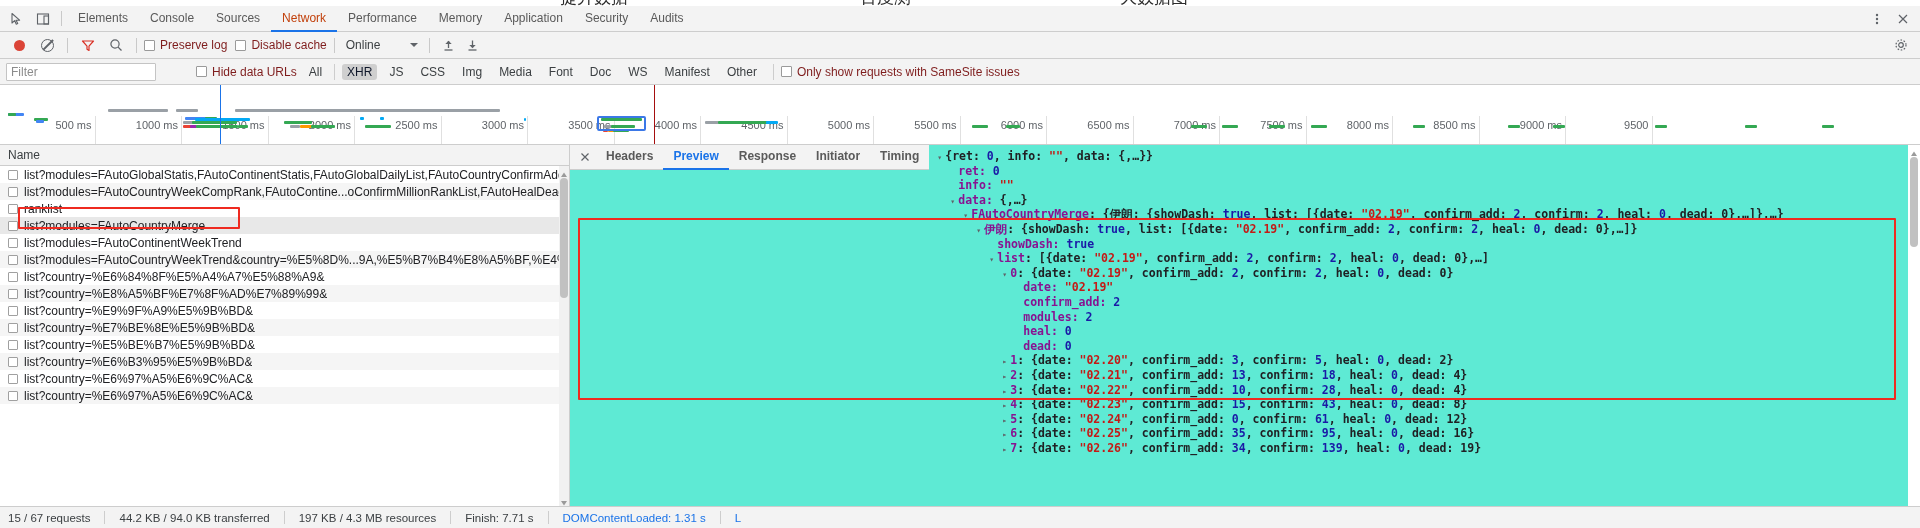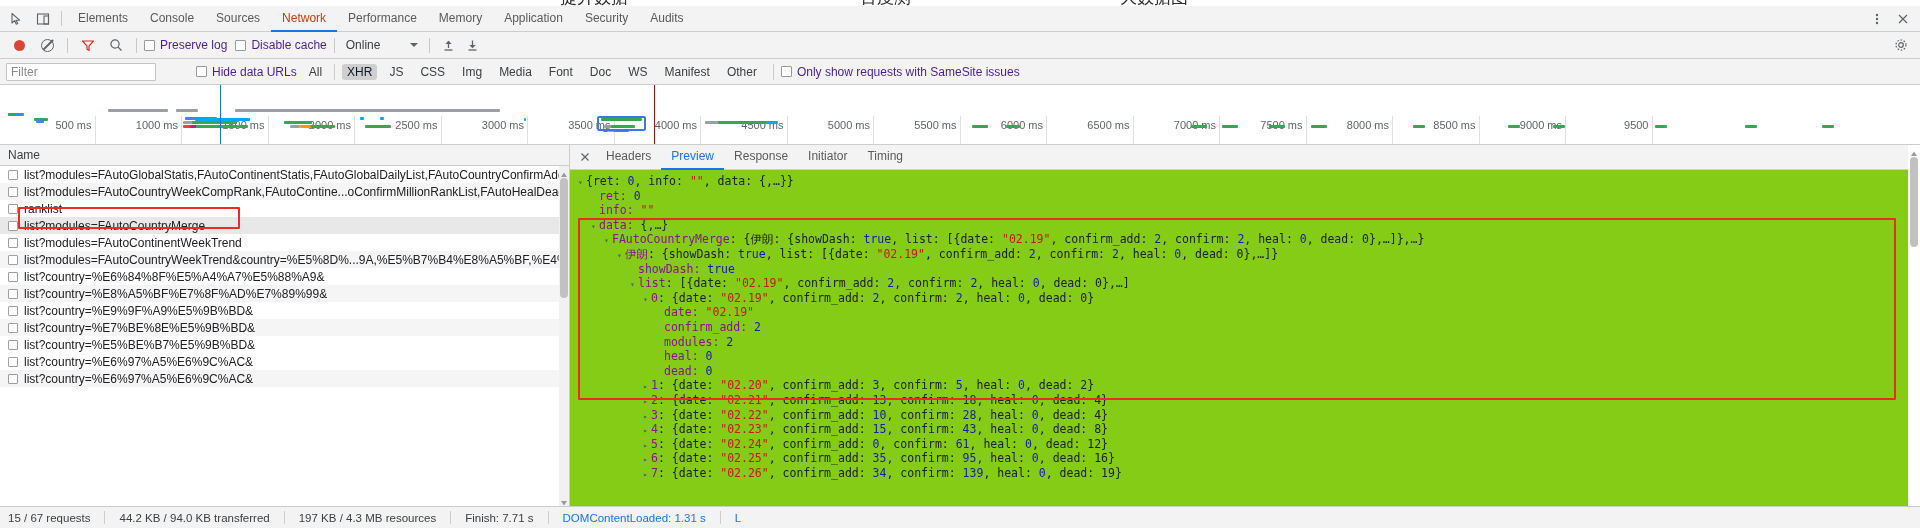--- a/index.html
+++ b/index.html
@@ -53,21 +53,21 @@
   .clear-circ::after {
     content:''; position:absolute; left:-1px; top:4.2px; width:14px; height:1.6px;
     background:#5f6368; transform: rotate(-45deg);
   }
   .funnel { width: 14px; height: 13px; }
   .mag { width: 14px; height: 14px; }
   .chk {
     width: 11px; height: 11px; border: 1px solid #9a9a9a; background: #fff;
     display: inline-block; vertical-align: middle; border-radius: 1px; flex: none;
   }
-  .lbl-chk { display: flex; align-items: center; gap: 5px; color: #4c1d95; cursor: pointer; white-space: nowrap; }
+  .lbl-chk { display: flex; align-items: center; gap: 5px; color: #7f1d1d; cursor: pointer; white-space: nowrap; }
   .throttle {
     display: flex; align-items: center; gap: 30px; color: #3c4043; cursor: pointer;
     padding: 0 4px; white-space: nowrap;
   }
   .caret-dn {
     width: 0; height: 0; border-left: 4px solid transparent; border-right: 4px solid transparent;
     border-top: 4px solid #5f6368;
   }
   .arrow-btn { width: 22px; height: 20px; display:flex; align-items:center; justify-content:center; cursor:pointer; }
 
@@ -128,21 +128,21 @@
   }
   .scroll-track { position: absolute; right: 0; top: 0; bottom: 0; width: 10px; background: #f1f1f1; }
   .scroll-arrow { position:absolute; right:1px; width:8px; height:8px; }
 
   
   .red-box {
     position: absolute; border: 2px solid #ef2a20; pointer-events: none; z-index: 40; border-radius: 1px;
   }
 
   
-  .detailpane { flex: 1; display: flex; flex-direction: column; min-width: 0; background: #84cc16; }
+  .detailpane { flex: 1; display: flex; flex-direction: row; min-width: 0; background: #5eead4; font-weight: bold; }
   .detail-tabs {
     height: 25px; flex: none; display: flex; align-items: center;
     border-bottom: 1px solid #cdcdcd; background: #f3f3f3; padding-left: 4px;
   }
   .dt-close {
     width: 22px; height: 24px; display: flex; align-items: center; justify-content: center;
     color: #5f6368; font-size: 13px; cursor: pointer;
   }
   .dt {
     padding: 0 10px; height: 25px; display: flex; align-items: center; color: #5a5a5a;
@@ -480,20 +480,24 @@
             <span class="req-name">list?country=%E9%9F%A9%E5%9B%BD&amp;</span>
           </div>
           <div class="req-row odd">
             <span class="req-chk"></span>
             <span class="req-name">list?country=%E7%BE%8E%E5%9B%BD&amp;</span>
           </div>
           <div class="req-row">
             <span class="req-chk"></span>
             <span class="req-name">list?country=%E5%BE%B7%E5%9B%BD&amp;</span>
           </div>
+          <div class="req-row odd">
+            <span class="req-chk"></span>
+            <span class="req-name">list?country=%E6%B3%95%E5%9B%BD&amp;</span>
+          </div>
           <div class="req-row">
             <span class="req-chk"></span>
             <span class="req-name">list?country=%E6%97%A5%E6%9C%AC&amp;</span>
           </div>
           <div class="req-row odd">
             <span class="req-chk"></span>
             <span class="req-name">list?country=%E6%97%A5%E6%9C%AC&amp;</span>
           </div>
         </div>
 

